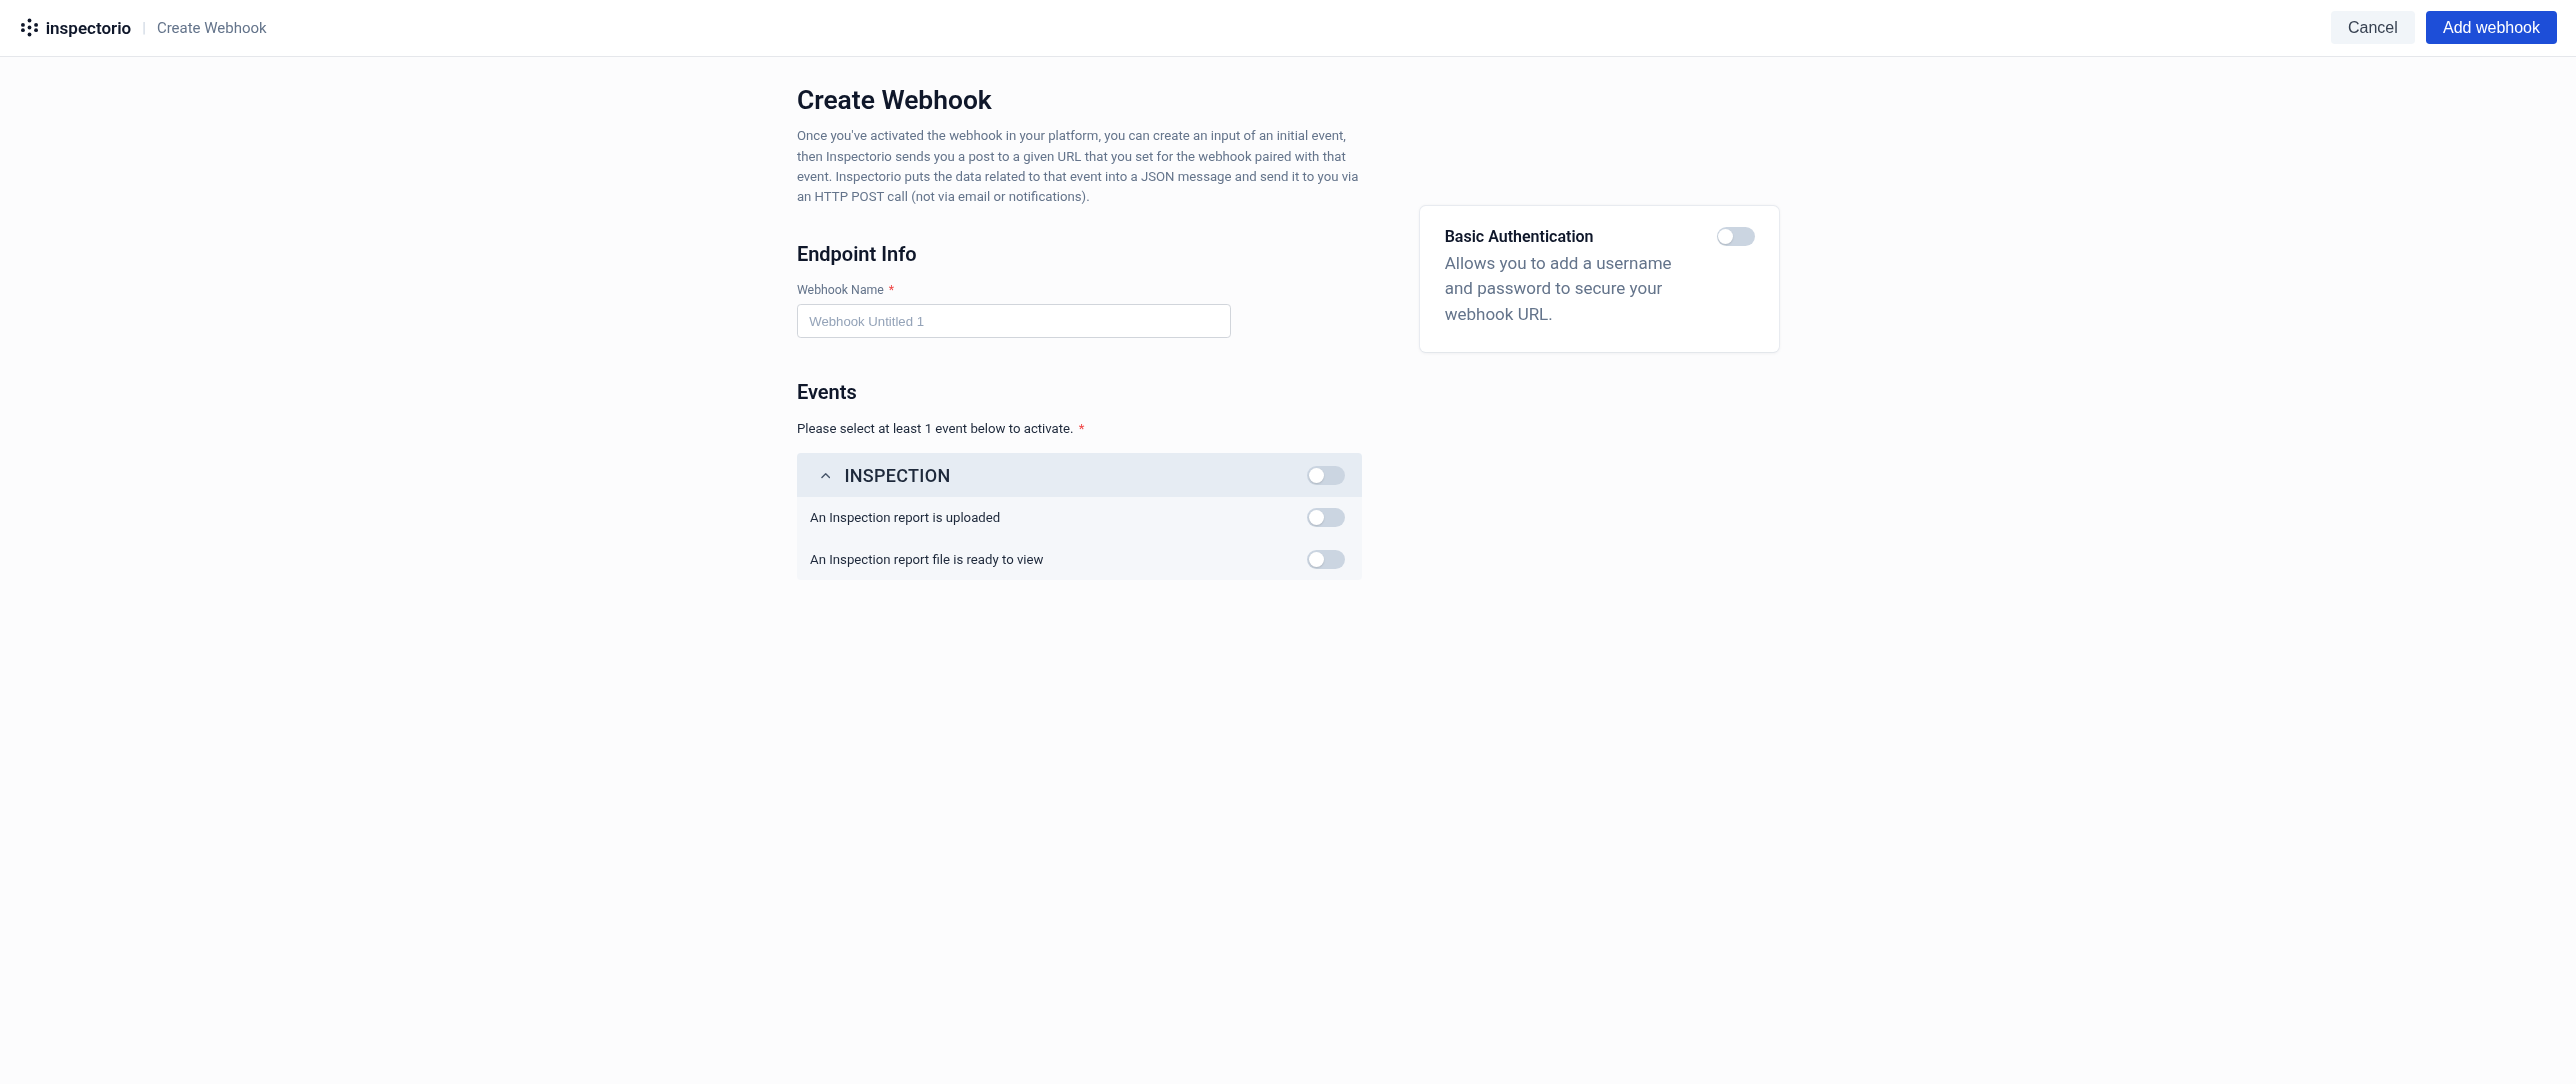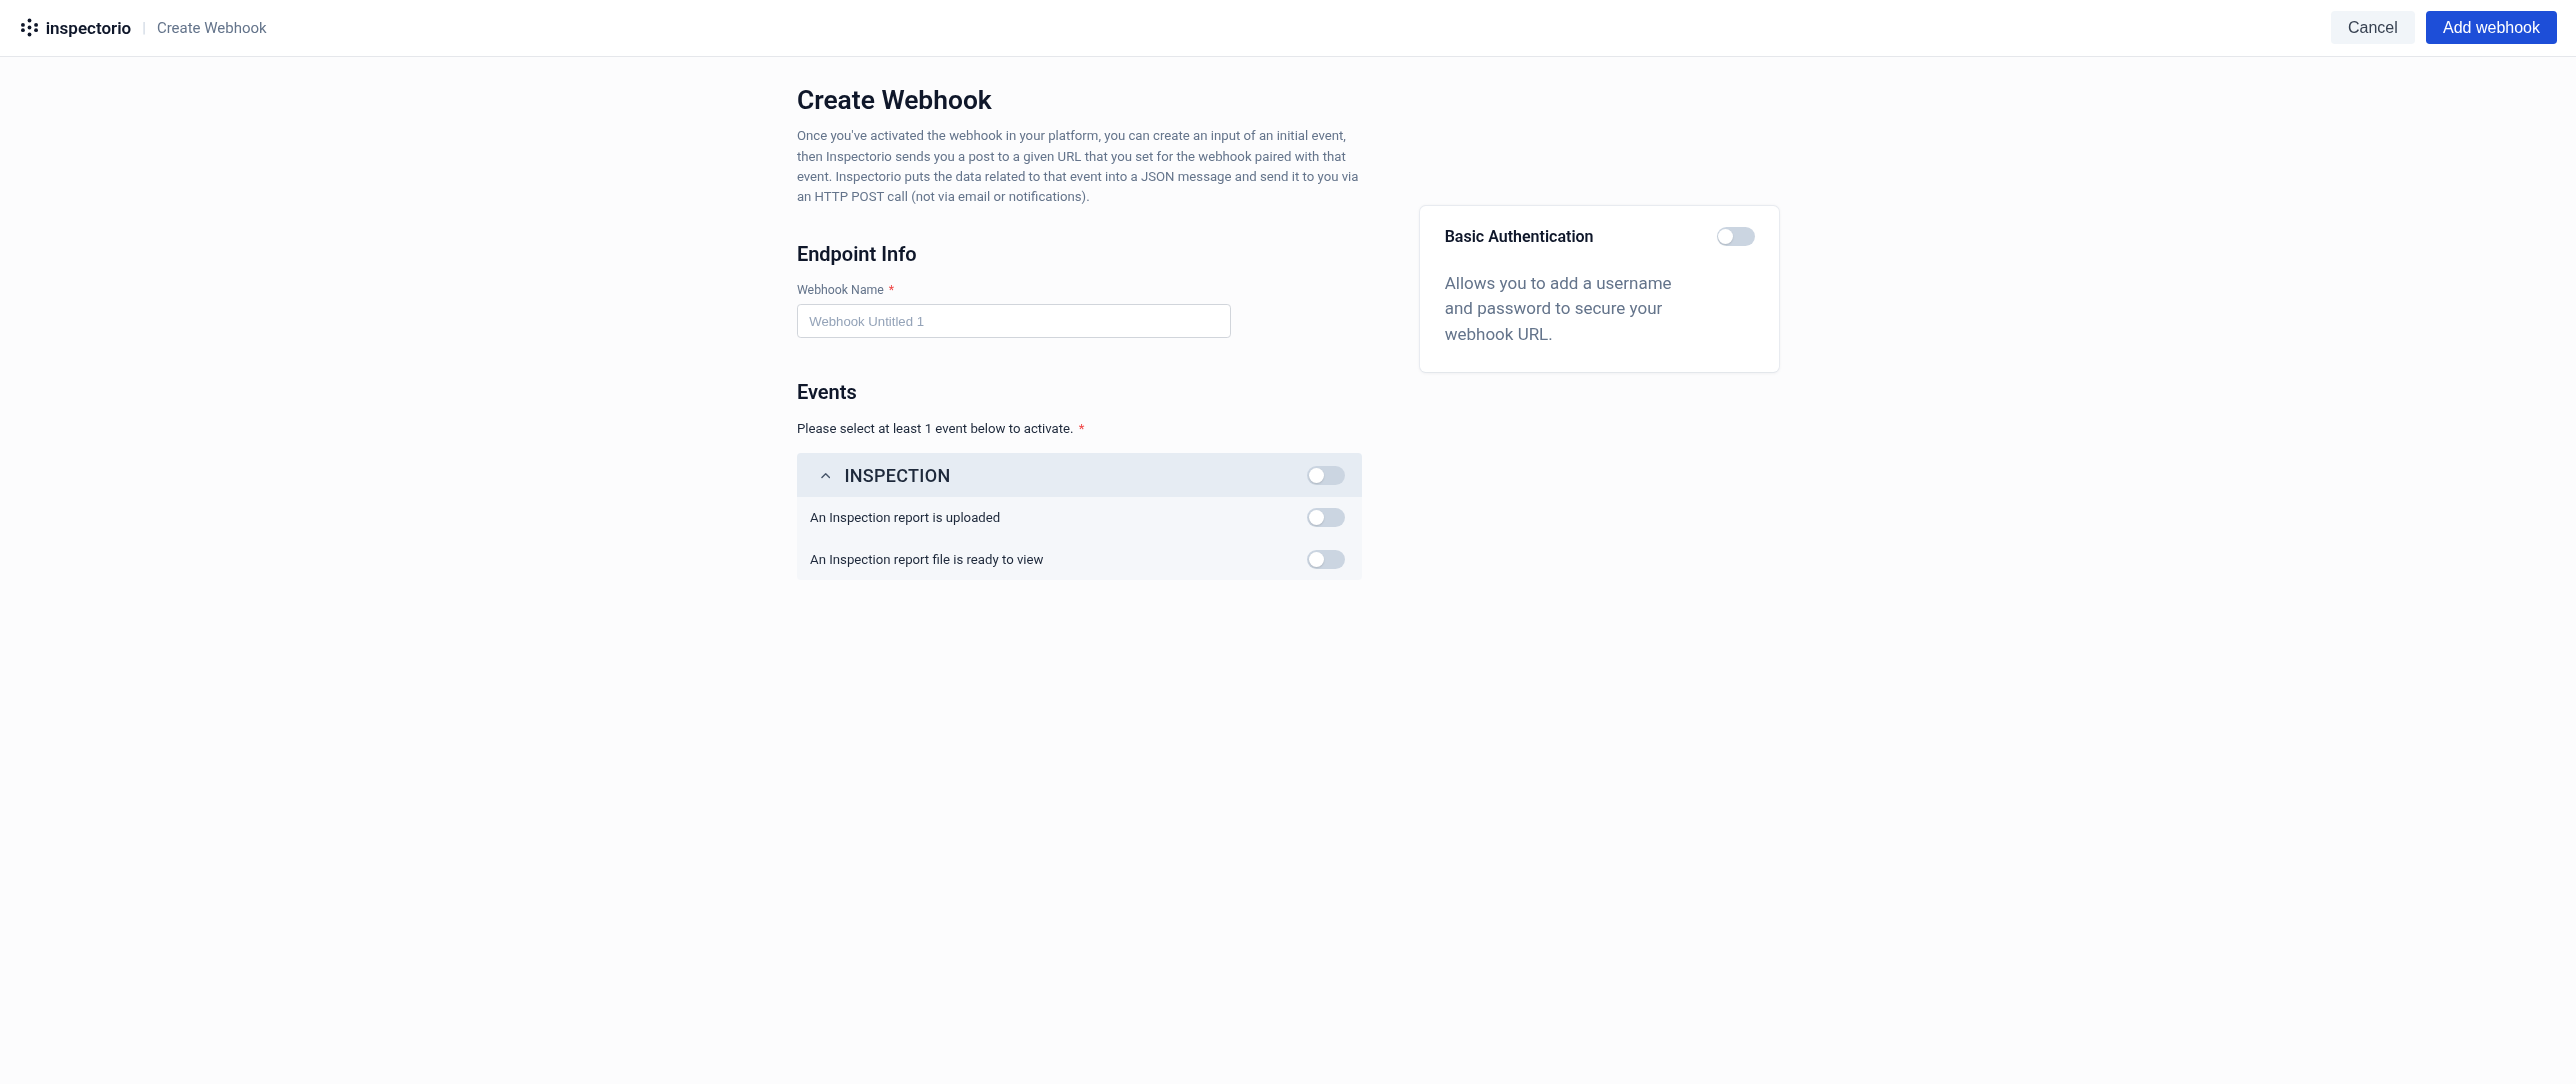--- a/index.html
+++ b/index.html
@@ -215,21 +215,21 @@
   .card {
     background: #ffffff;
     border-radius: 5.7px;
     box-shadow: 0 0.9px 3.8px rgba(15, 23, 42, 0.08), 0 0 0 0.9px rgba(226,232,240,0.5);
     padding: 21px 24.6px 24.6px 24.6px;
   }
   .card-header {
     display: flex;
     align-items: center;
     justify-content: space-between;
-    margin-bottom: 25px;
+    margin-bottom: 5px;
   }
   .card-title {
     font-size: 16px;
     font-weight: 600;
     color: #0f172a;
   }
   .card-desc {
     font-size: 17px;
     color: #64748b;
     line-height: 1.5;

